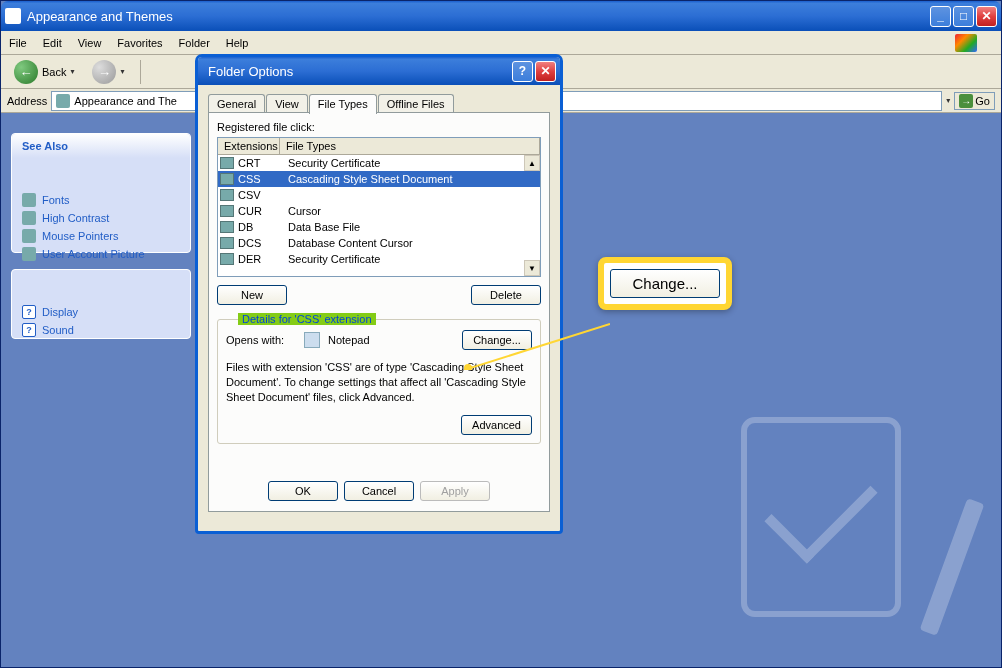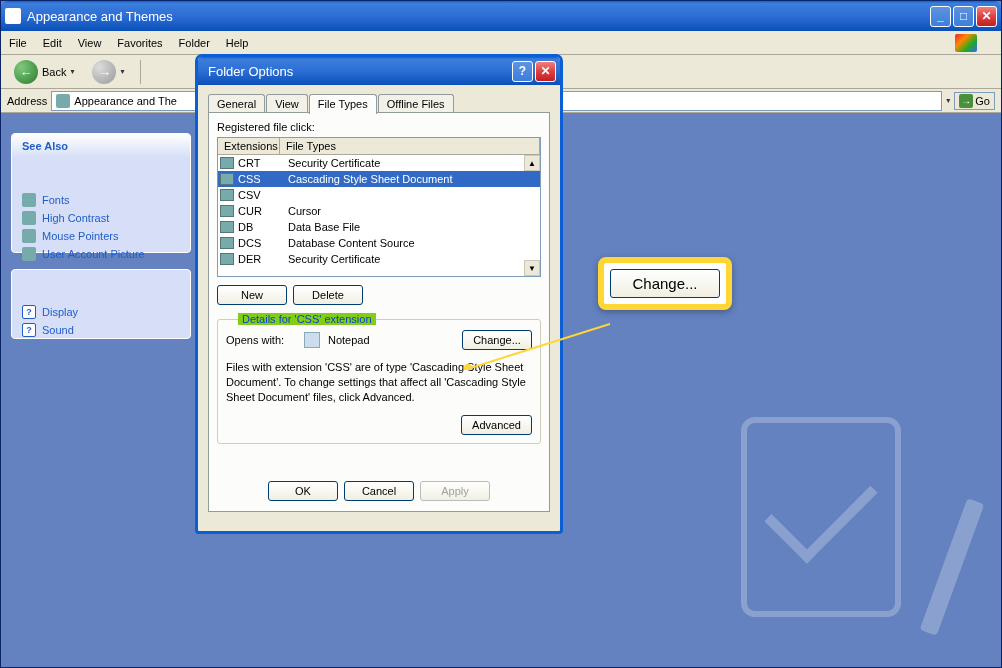--- a/index.html
+++ b/index.html
@@ -70,21 +70,21 @@
 .lv-row { display: flex; align-items: center; height: 16px; }
 .lv-row .ficon { width: 14px; height: 12px; margin-left: 2px; margin-right: 2px; background: #7aa; border: 1px solid #577; display: inline-block; }
 .lv-row .ext { width: 46px; padding-left: 2px; }
 .lv-row .ftype { flex: 1; padding-left: 6px; white-space: nowrap; overflow: hidden; text-overflow: ellipsis; }
 .lv-row.selected { background: #316ac5; color: #fff; }
 .lv-row.selected .ftype { color: #fff; }
 .lv-scroll-btn { position: absolute; right: 0; width: 16px; background: #ece9d8; border: 1px solid #cdc7b8; display: flex; align-items: center; justify-content: center; font-size: 8px; }
 .lv-scroll-up { top: 17px; height: 16px; }
 .lv-scroll-down { bottom: 0; height: 16px; }
 
-.btn-row { display: flex; justify-content: flex-start; gap: 6px; margin-top: 8px; }
+.btn-row { display: flex; justify-content: space-between; gap: 6px; margin-top: 8px; }
 .xp-btn { min-width: 70px; padding: 3px 10px; border: 1px solid #003c74; background: linear-gradient(#fff,#f1efe2); border-radius: 3px; cursor: pointer; text-align: center; }
 .xp-btn.disabled { color: #a0a0a0; border-color: #bbb; cursor: default; }
 
 .groupbox { border: 1px solid #d0cdbc; border-radius: 3px; padding: 10px 8px 8px 8px; margin-top: 14px; position: relative; }
 .groupbox-title { position: absolute; top: -7px; left: 20px; background: #84cc16; padding: 0 4px; color: #0046d5; }
 .opens-row { display: flex; align-items: center; gap: 8px; margin-bottom: 10px; }
 .opens-row .label-text { width: 70px; }
 .opens-row .app-icon { width: 16px; height: 16px; background: #cde; border: 1px solid #8ab; }
 .opens-row .app-name { flex: 1; }
 .desc-text { line-height: 1.35; margin-bottom: 10px; }
@@ -230,21 +230,21 @@
               <span class="ftype">Cursor</span>
             </div>
             <div class="lv-row">
               <span class="ficon"></span>
               <span class="ext">DB</span>
               <span class="ftype">Data Base File</span>
             </div>
             <div class="lv-row">
               <span class="ficon"></span>
               <span class="ext">DCS</span>
-              <span class="ftype">Database Content Source</span>
+              <span class="ftype">Database Content Cursor</span>
             </div>
             <div class="lv-row">
               <span class="ficon"></span>
               <span class="ext">DER</span>
               <span class="ftype">Security Certificate</span>
             </div>
           </div>
         <div class="lv-scroll-btn lv-scroll-up">▲</div>
         <div class="lv-scroll-btn lv-scroll-down">▼</div>
       </div>

